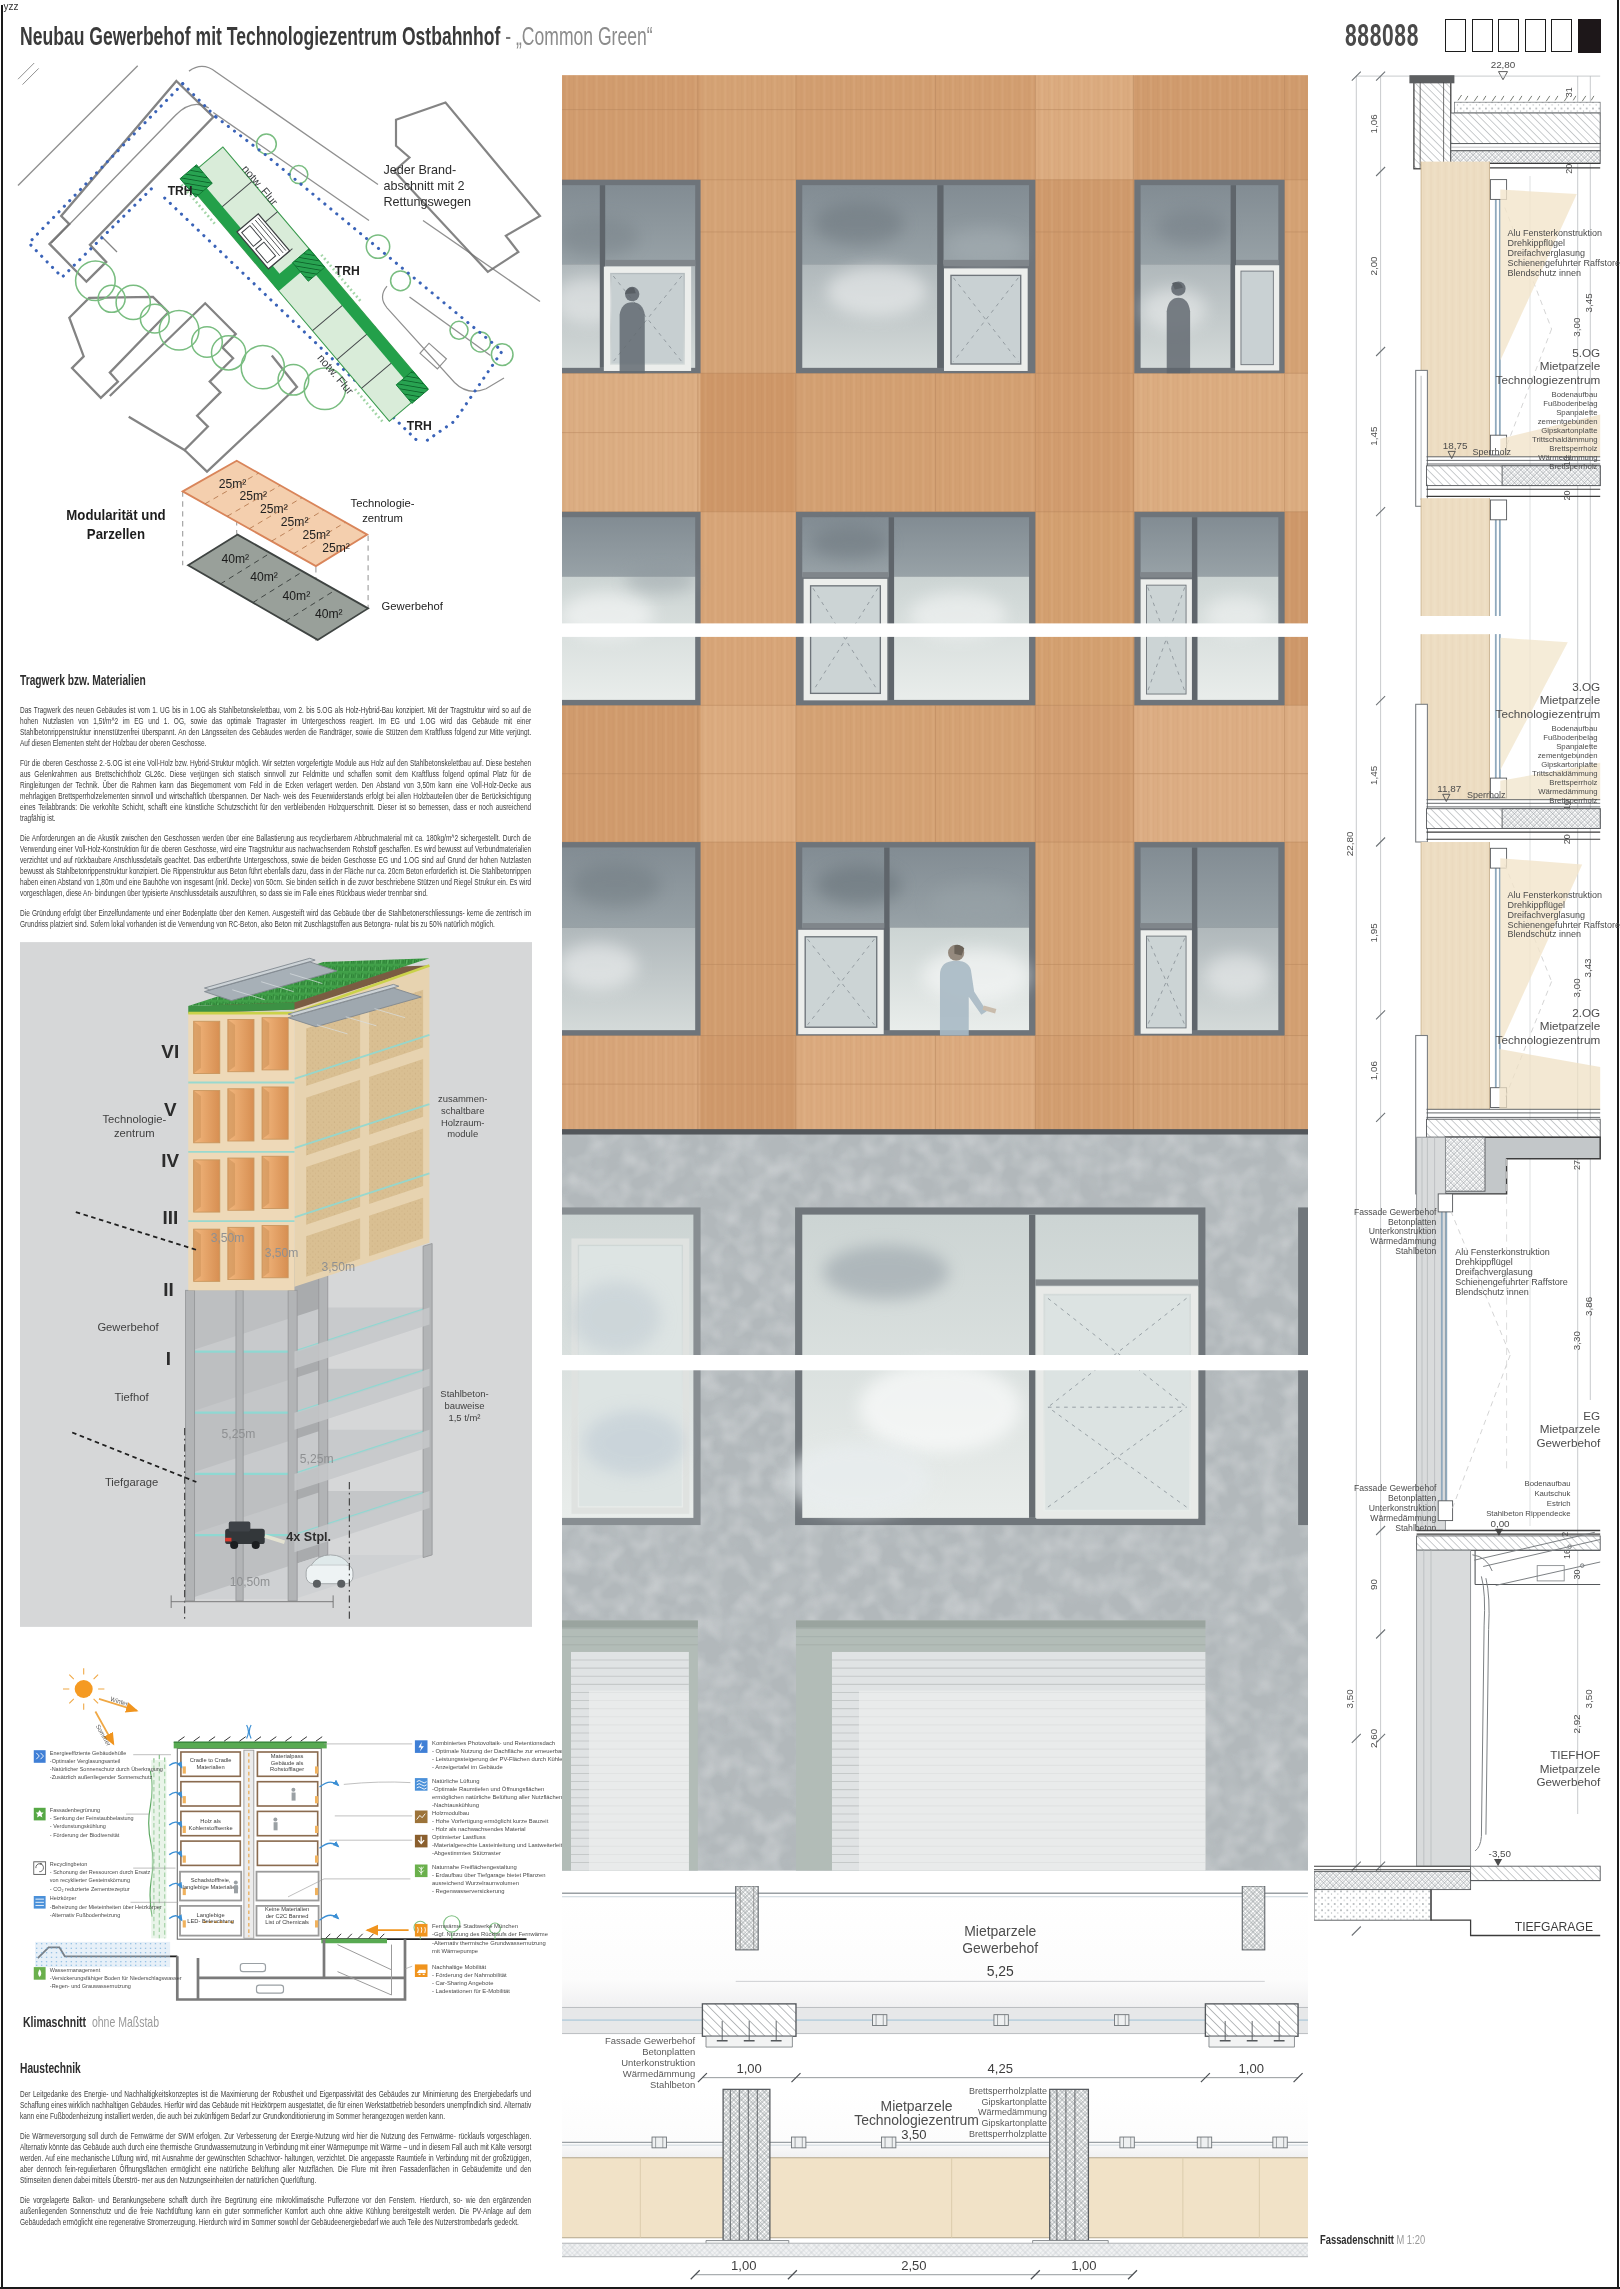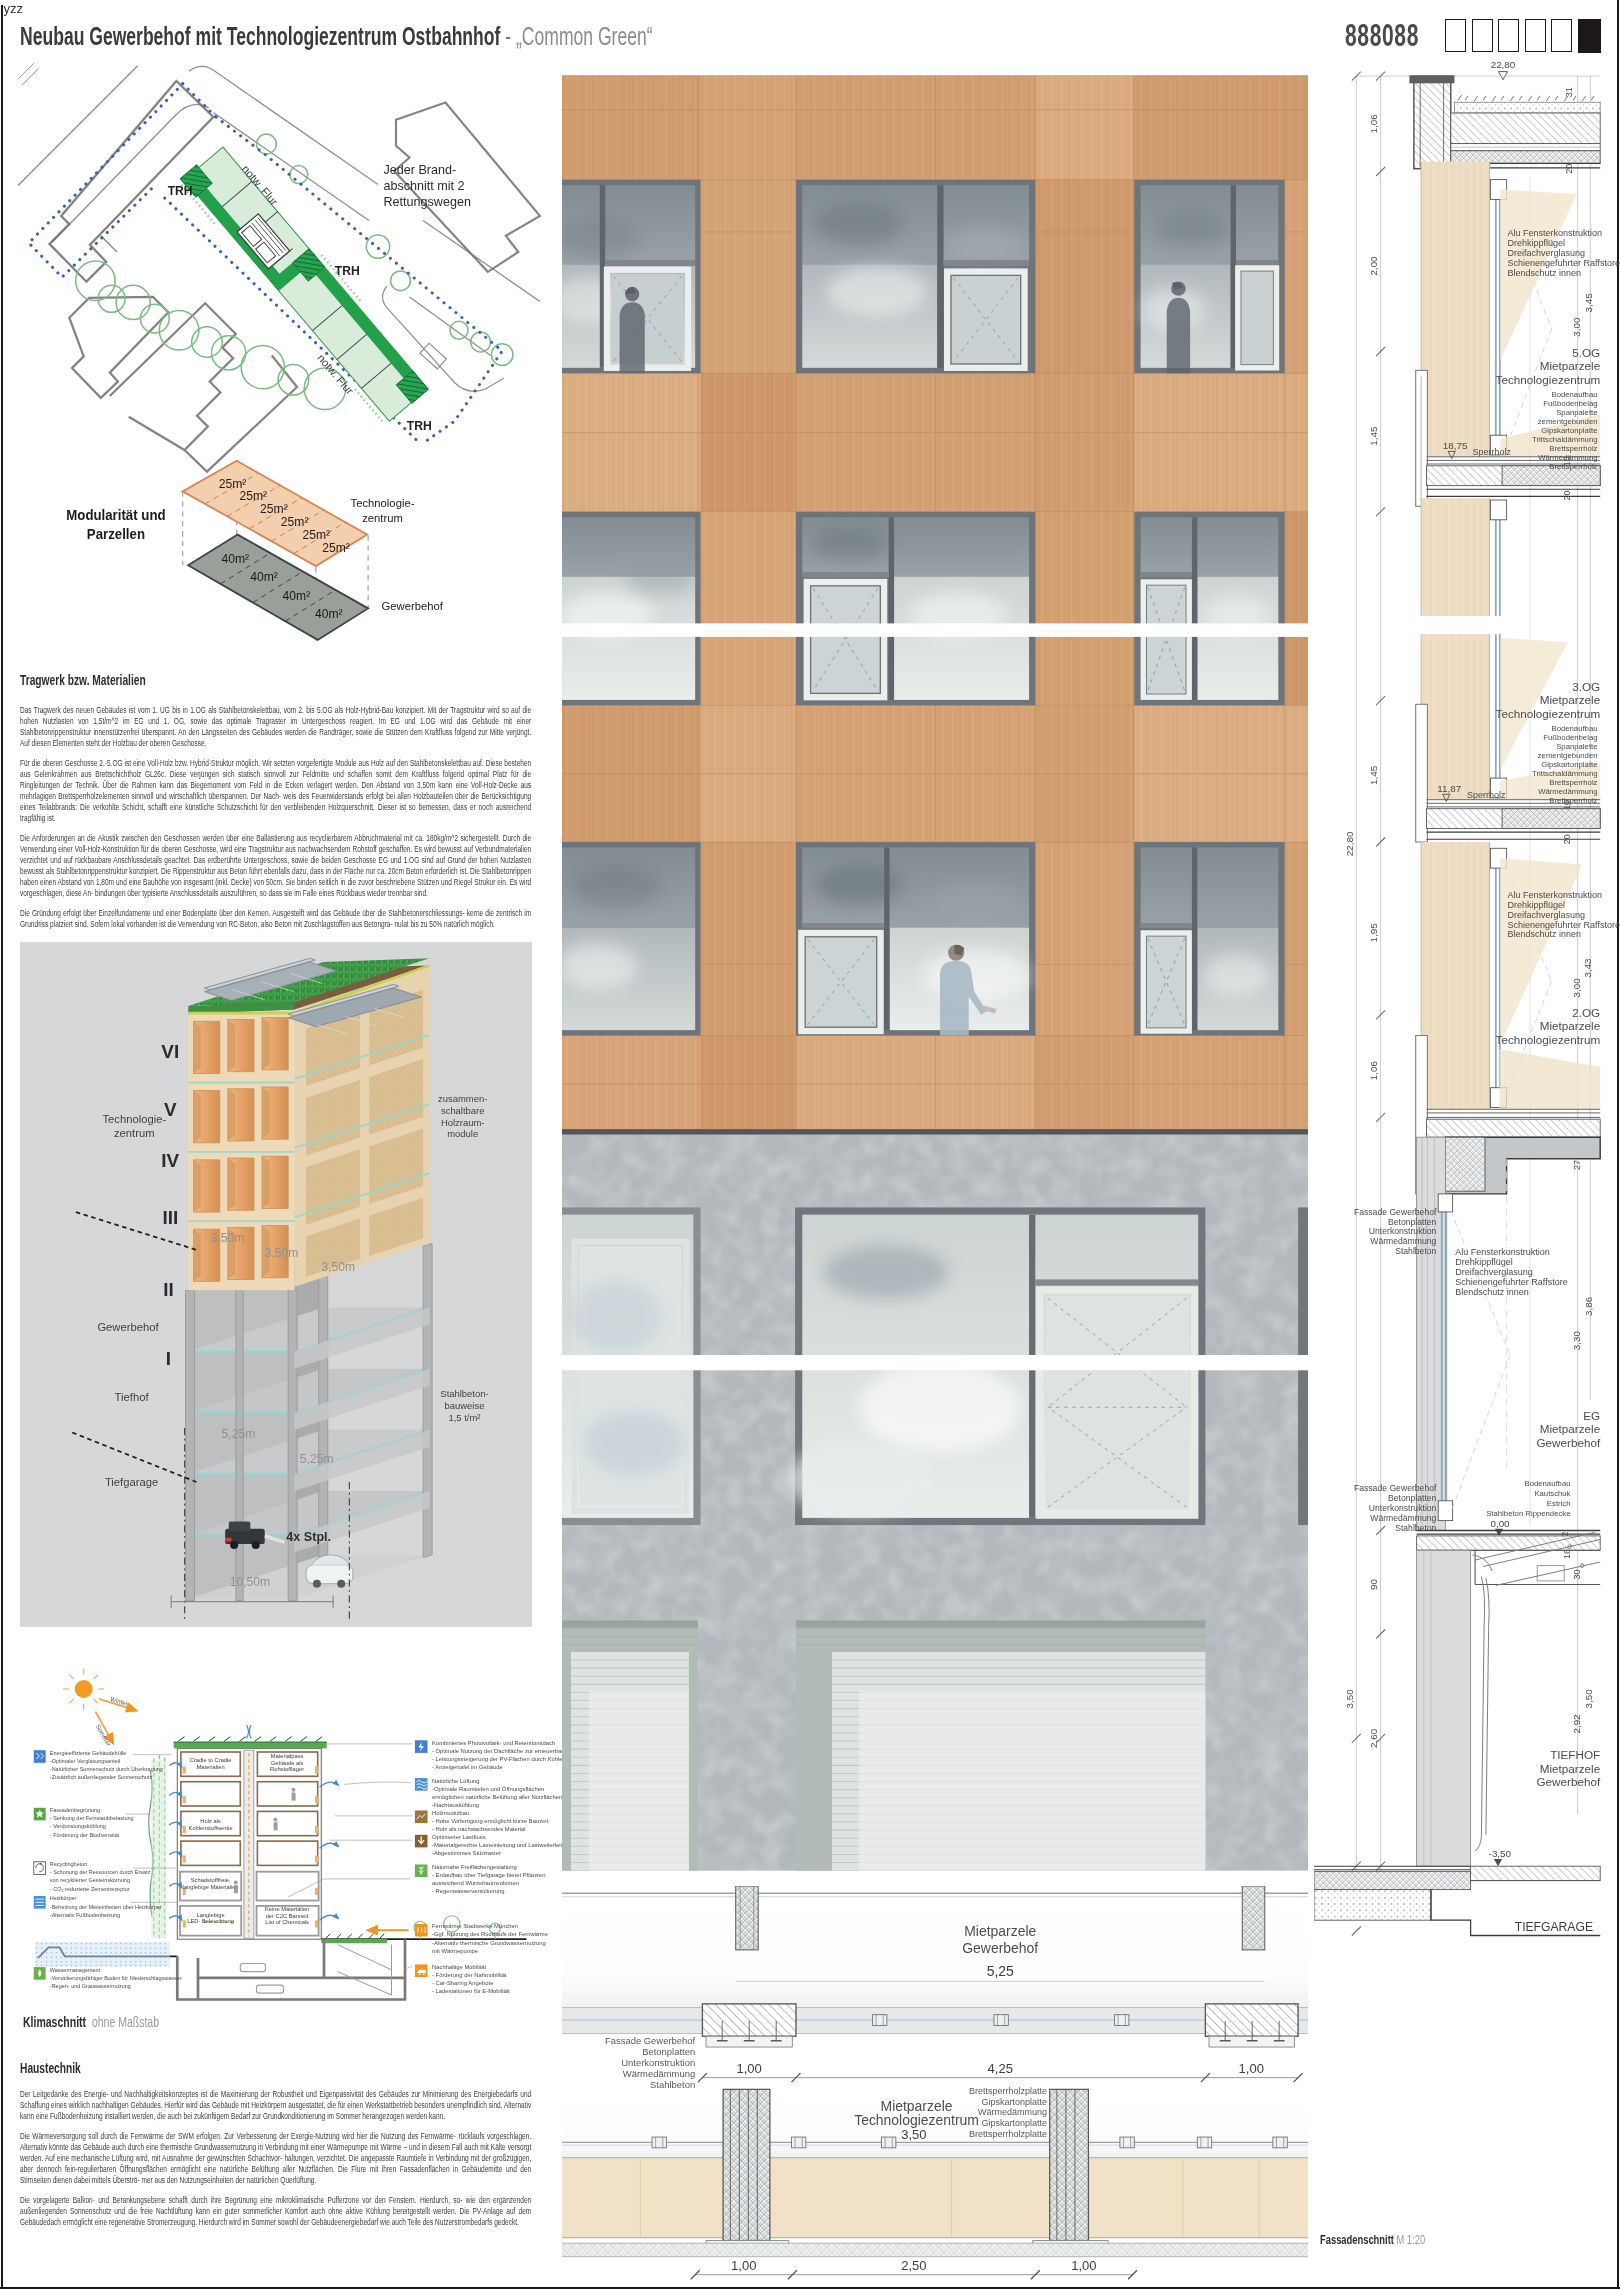--- a/index.html
+++ b/index.html
@@ -10,21 +10,21 @@
 svg text{font-family:"Liberation Sans",sans-serif}
 </style></head>
 <body>
 
 <div class="abs" style="left:0.9px;top:5.4px;width:1.8px;height:2284px;background:#1a1a1a"></div>
 
 <div class="abs" style="left:1617px;top:0;width:1.8px;height:2290px;background:#1a1a1a"></div>
 
 <div class="abs" style="left:0;top:2287px;width:1620px;height:1.8px;background:#1a1a1a"></div>
 
-<div class="abs" style="left:3.6px;top:0.9px;font-size:13px;color:#333">yzz</div>
+<div class="abs" style="left:3.6px;top:0.9px;font-size:10px;color:#333">yzz</div>
 
 <div class="abs" style="left:20px;top:21px;font-size:26px;color:#3a3a3a;white-space:nowrap;transform:scale(.675,1);transform-origin:0 0"><b>Neubau Gewerbehof mit Technologiezentrum Ostbahnhof</b><span style="color:#7a7a7a"> - </span><span style="color:#8b8b8b">„Common Green“</span></div>
 
 <div class="abs" style="left:1345px;top:18px;font-size:31px;font-weight:bold;color:#4a4a4a;transform:scale(.68,1);transform-origin:0 0;letter-spacing:0.9px">888088</div>
 
 <div class="abs" style="left:1445px;top:19px;width:162px;height:34px">
 <div class="abs" style="left:0;top:0;width:19px;height:31px;border:1.8px solid #1c1c1c"></div>
 <div class="abs" style="left:27px;top:0;width:19px;height:31px;border:1.8px solid #1c1c1c"></div>
 <div class="abs" style="left:53px;top:0;width:19px;height:31px;border:1.8px solid #1c1c1c"></div>
 <div class="abs" style="left:80px;top:0;width:19px;height:31px;border:1.8px solid #1c1c1c"></div>

